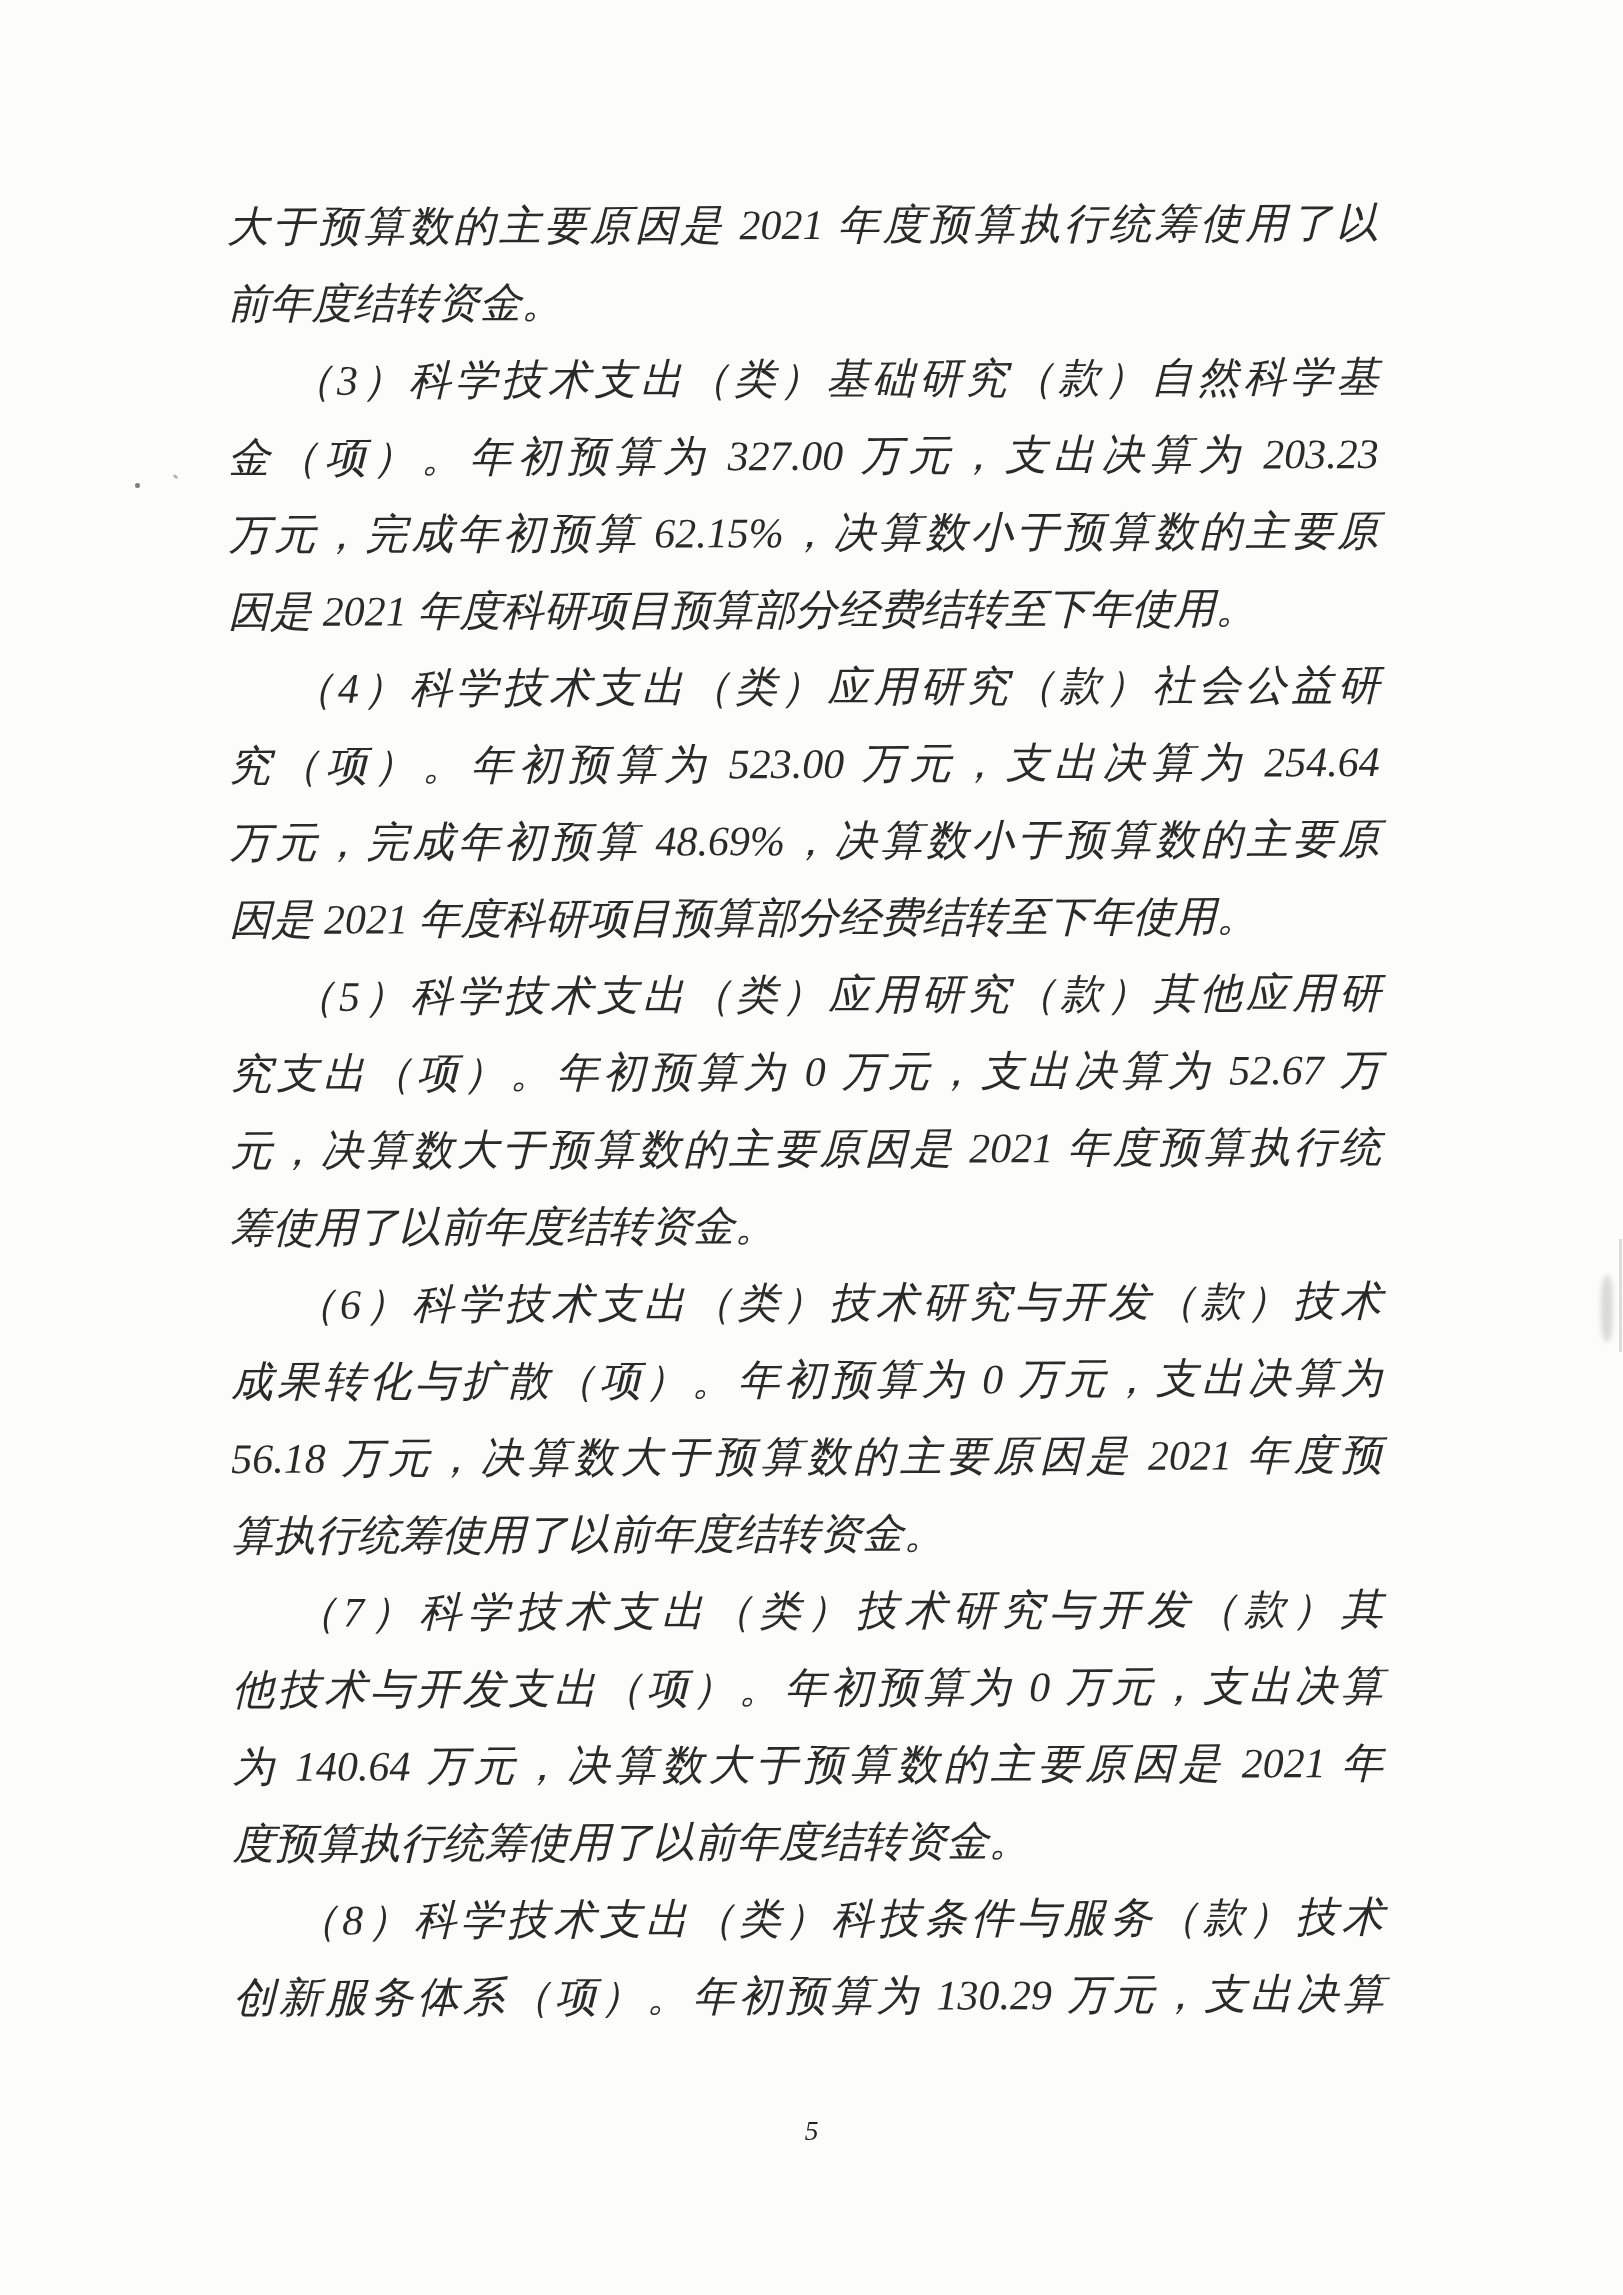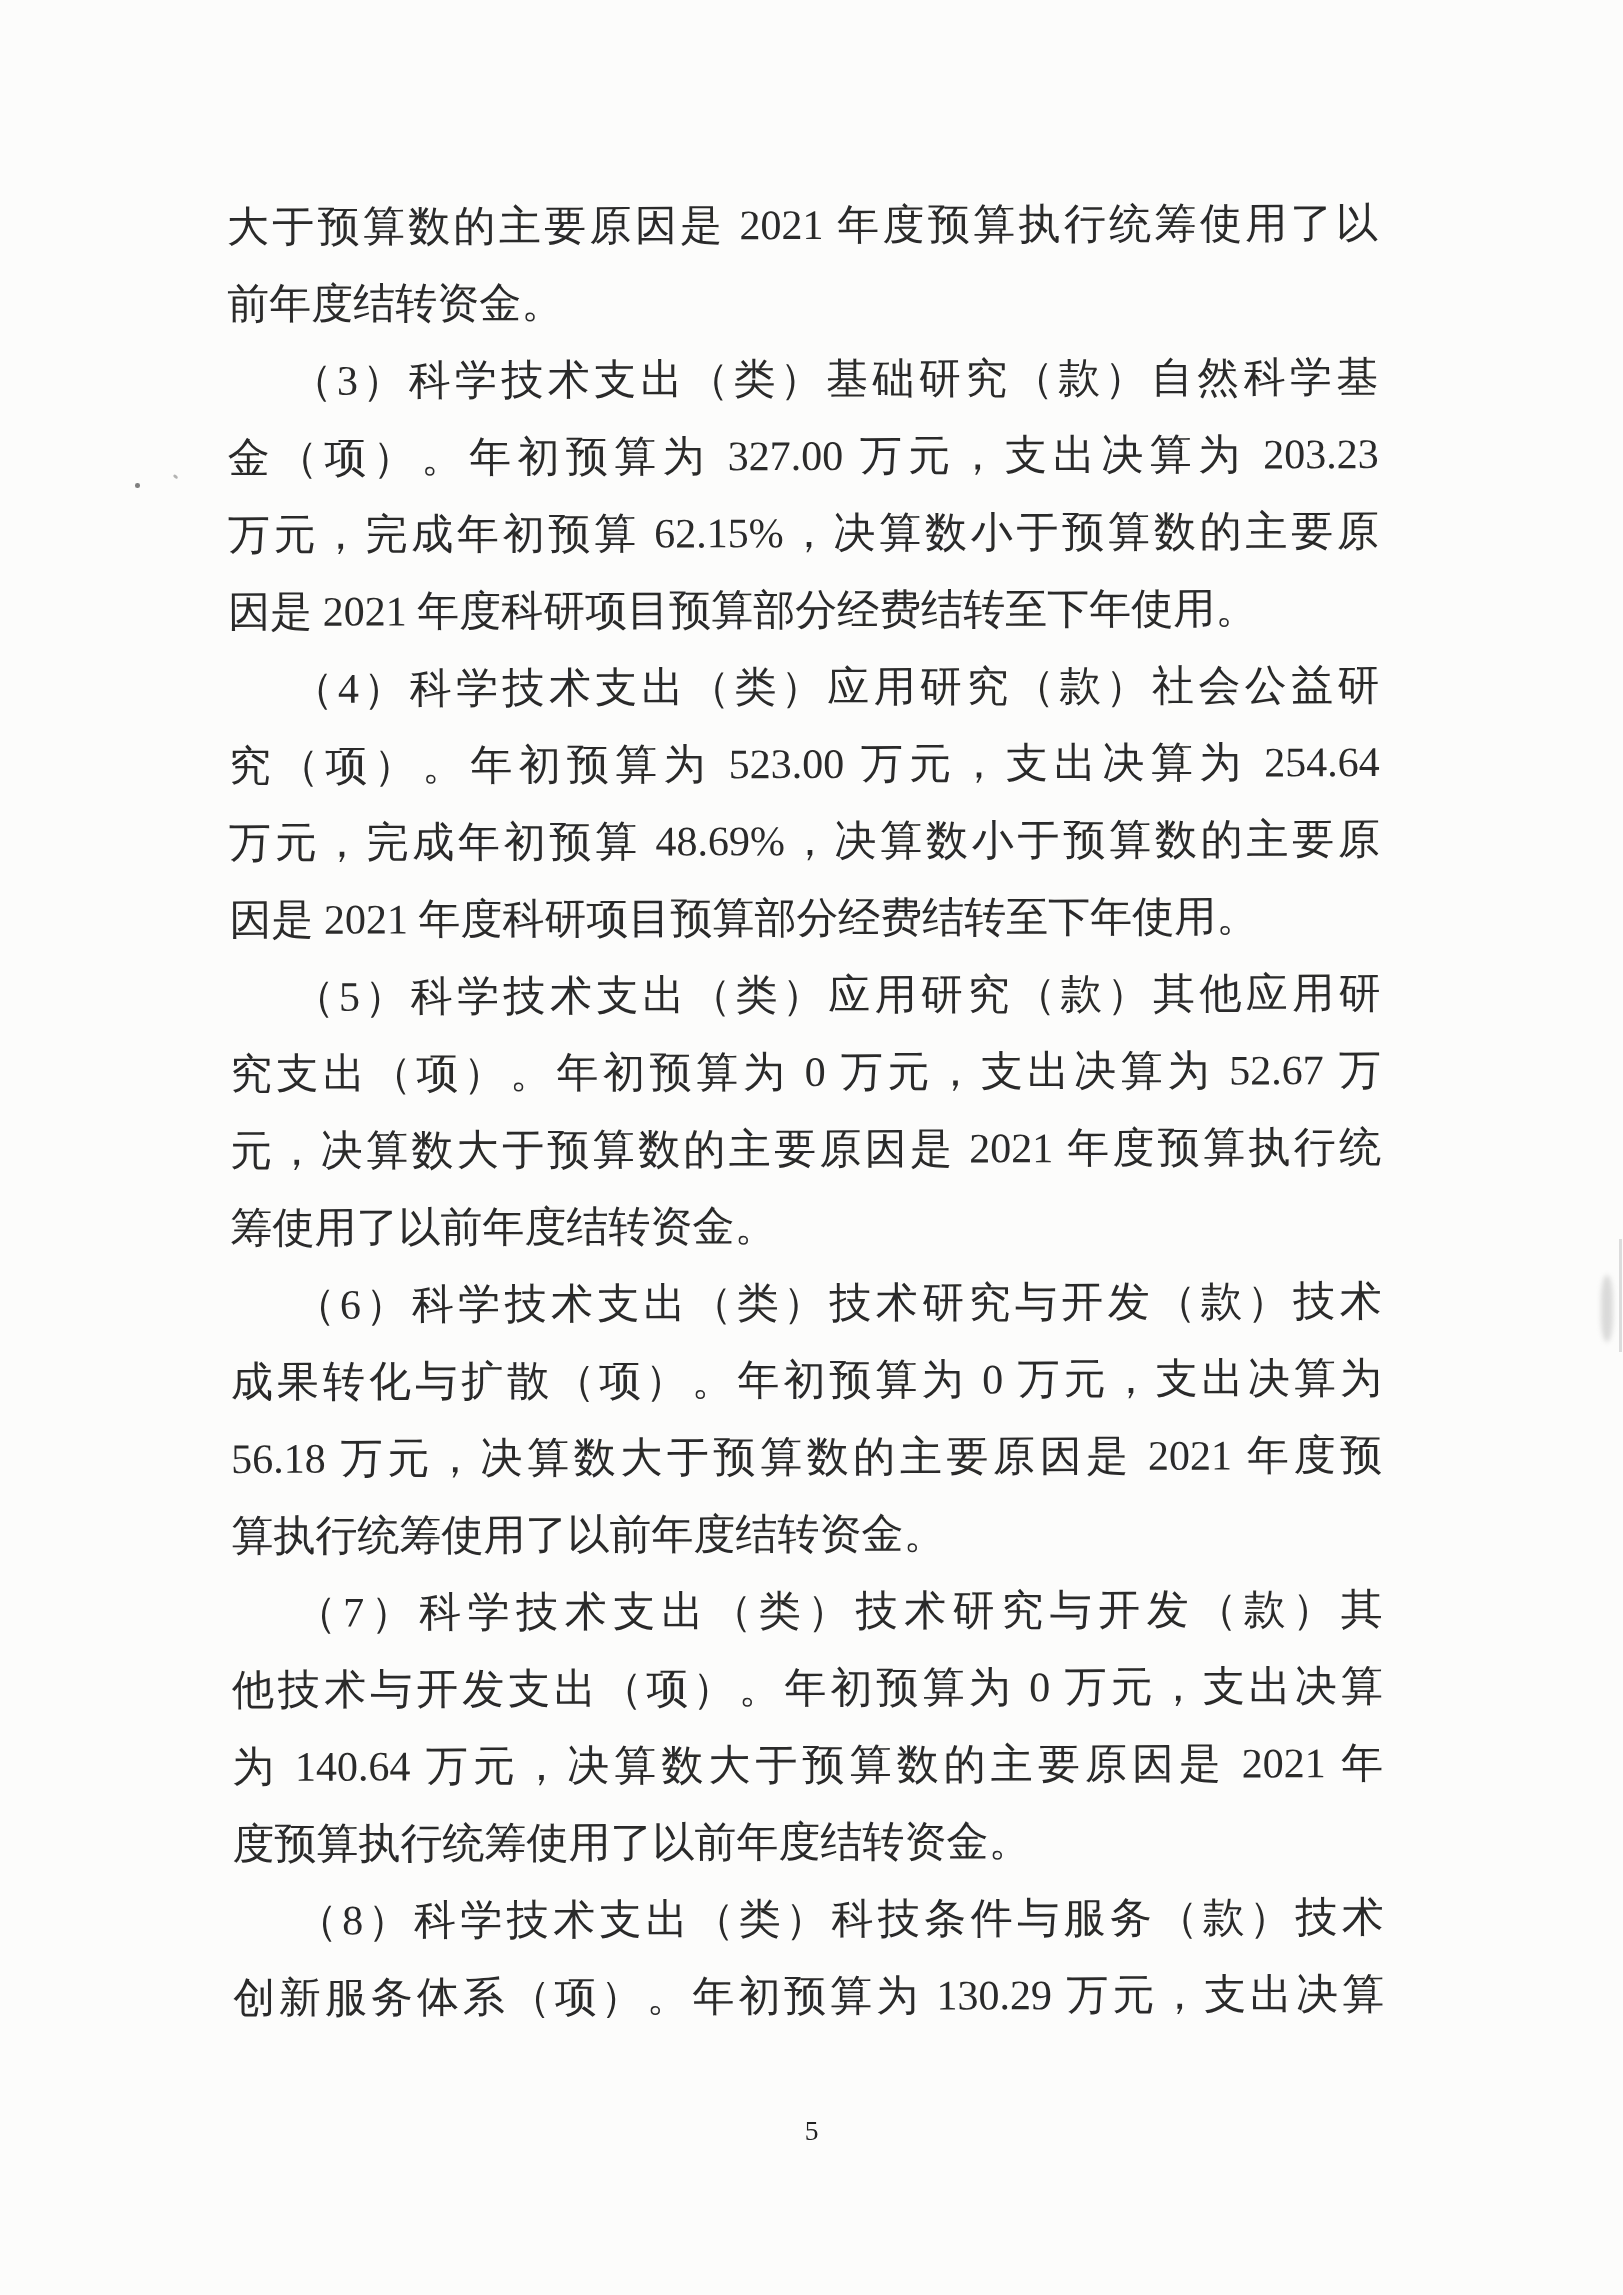--- a/index.html
+++ b/index.html
@@ -7,20 +7,21 @@
     padding: 0;
     background: #ffffff;
   }
   .page {
     position: relative;
     width: 1623px;
     height: 2295px;
     background: #fcfcfb;
     overflow: hidden;
     font-family: "Liberation Serif", "DejaVu Serif", serif;
+    font-style: italic;
   }
   .textblock {
     position: absolute;
     left: 230px;
     top: 187px;
     width: 1151px;
     font-size: 42px;
     color: #2a2a2a;
     transform: rotate(-0.2deg);
     transform-origin: 50% 50%;

